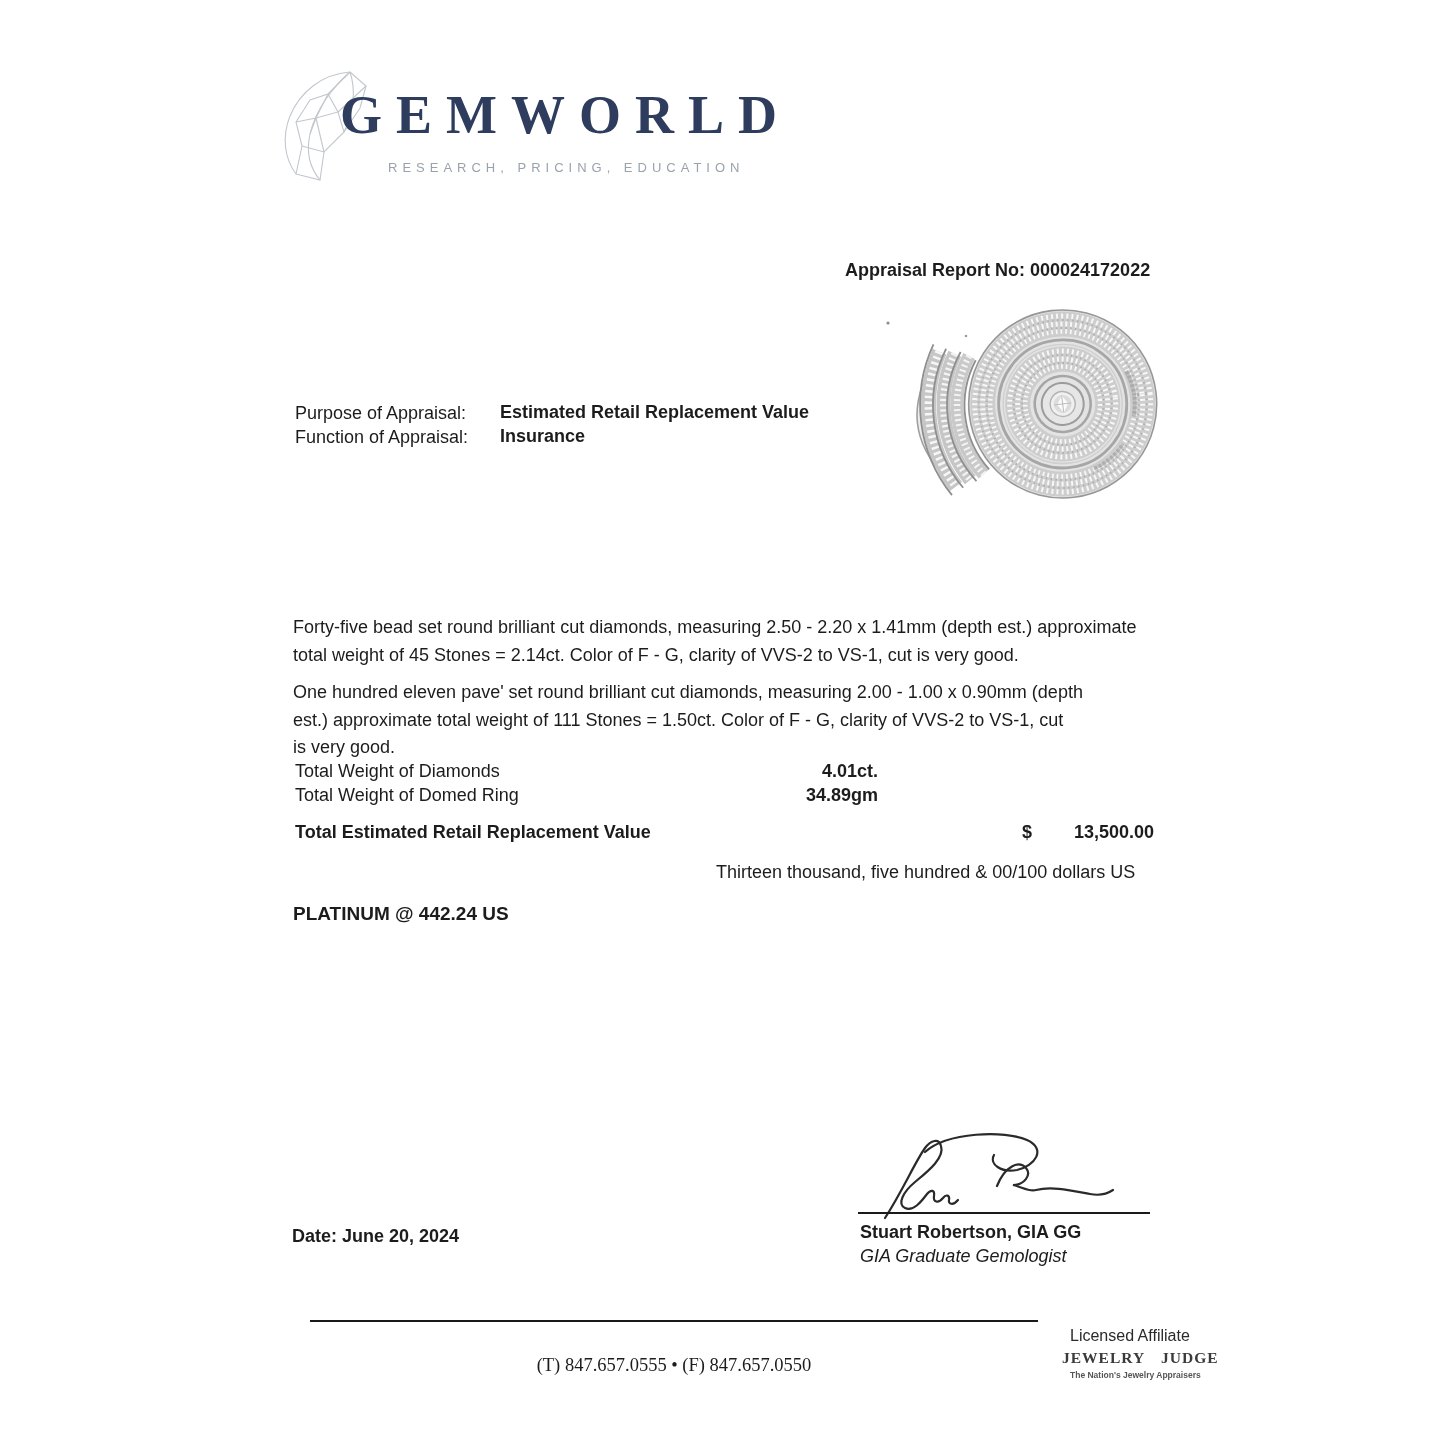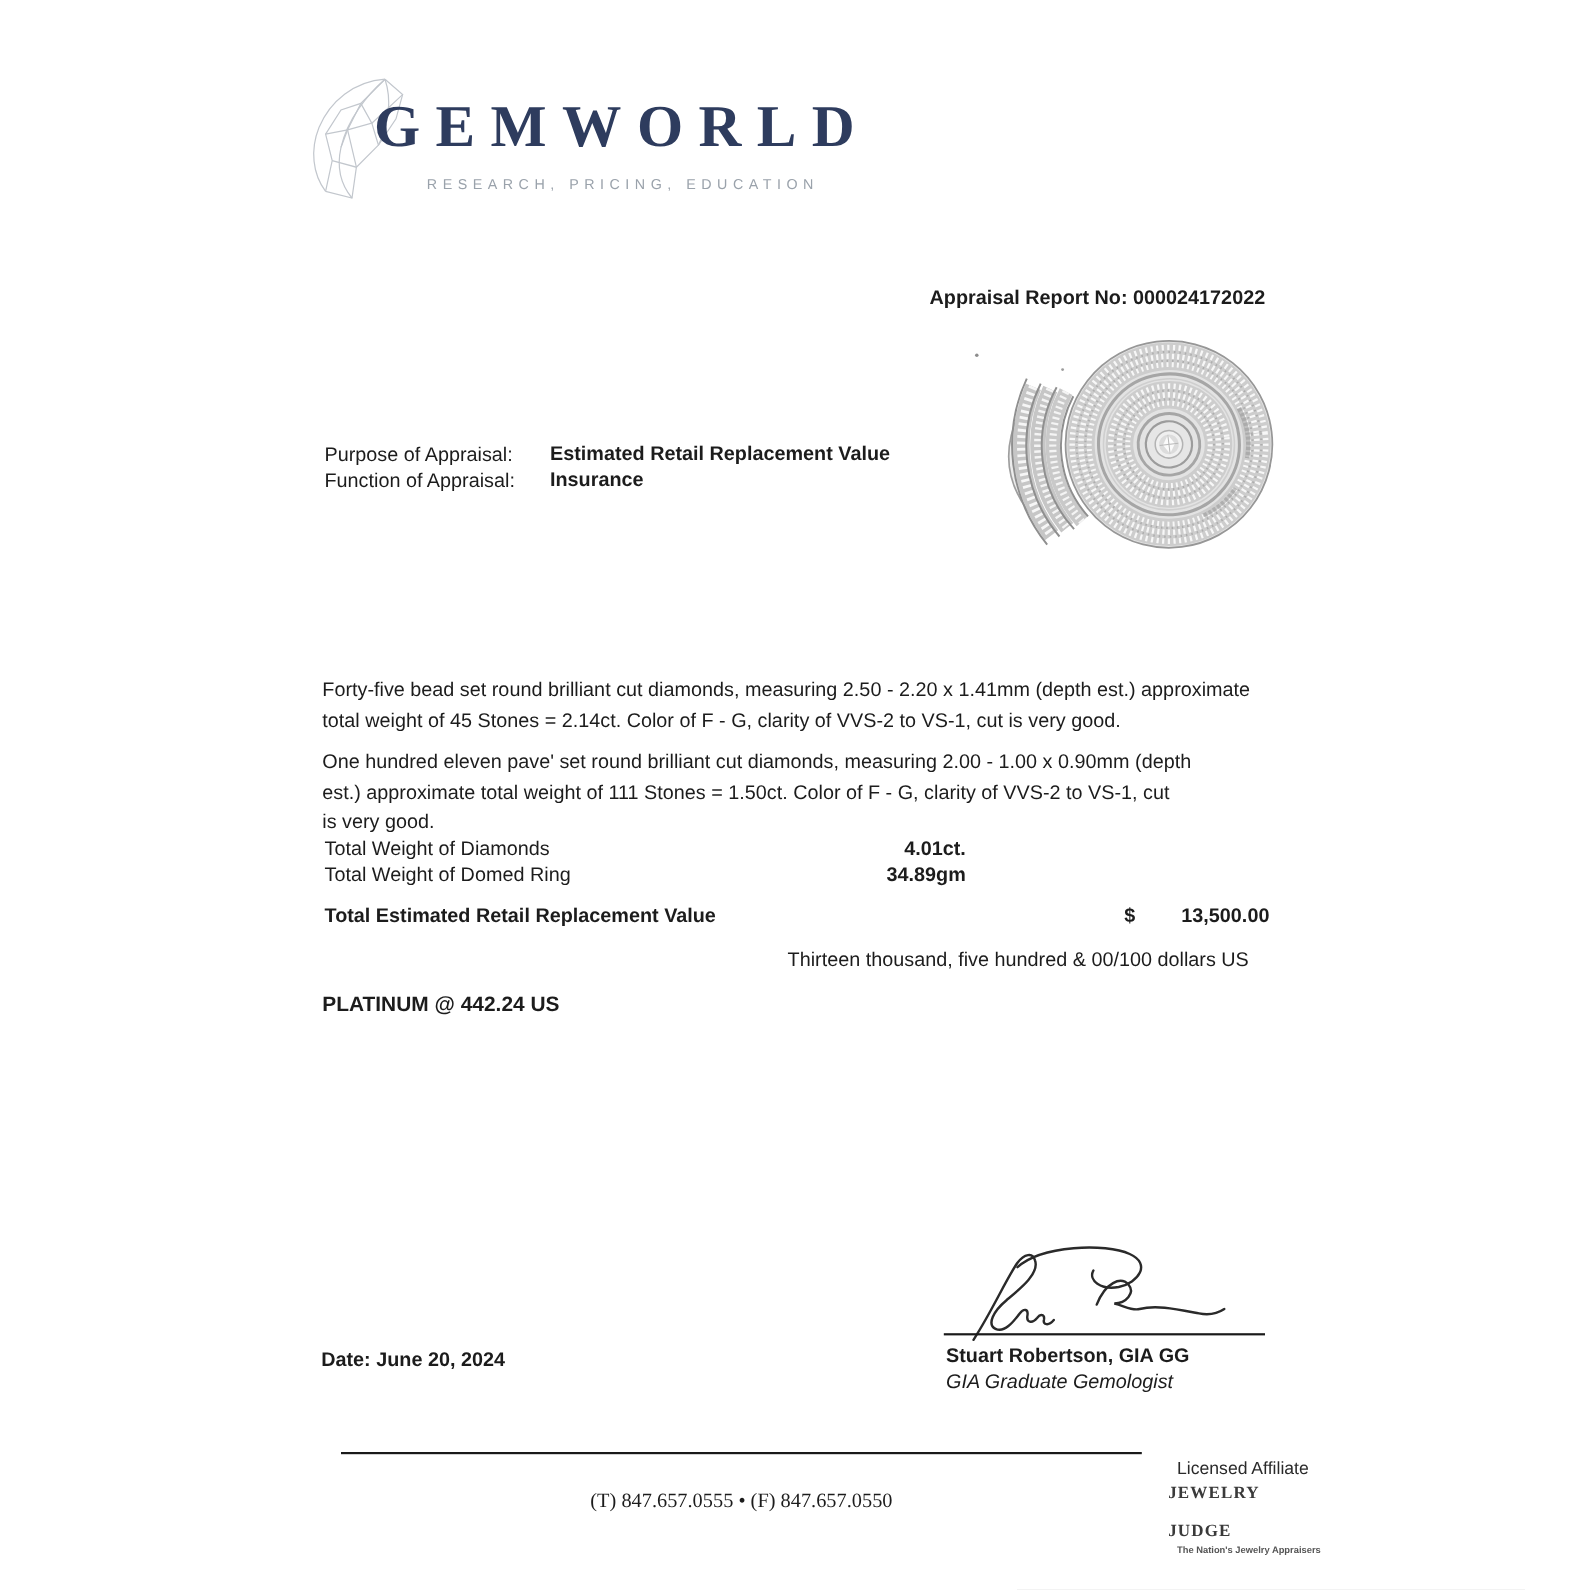--- a/index.html
+++ b/index.html
@@ -194,20 +194,20 @@
   <div class="abs sig-name" style="left:860px;top:1222px;">Stuart Robertson, GIA GG</div>
   <div class="abs sig-title" style="left:860px;top:1246px;">GIA Graduate Gemologist</div>
 
   <div class="abs date-line" style="left:292px;top:1226px;">Date: June 20, 2024</div>
 
   <div class="abs footer-rule" style="left:310px;top:1320px;"></div>
   <div class="abs footer-text" style="left:310px;top:1355px;">(T) 847.657.0555 • (F) 847.657.0550</div>
 
   <div class="abs" style="left:1062px;top:1327px;width:160px;">
     <div class="affiliate-line1" style="margin-left:8px;">Licensed Affiliate</div>
-    <div class="affiliate-brand" style="margin-top:4px;flex-direction:column;">
+    <div class="affiliate-brand" style="margin-top:4px;">
       <span>JEWELRY</span>
       <span>JUDGE</span>
     </div>
     <div class="affiliate-tag" style="margin-top:3px;margin-left:8px;">The Nation's Jewelry Appraisers</div>
   </div>
 
 </div>
 
 </body></html>

